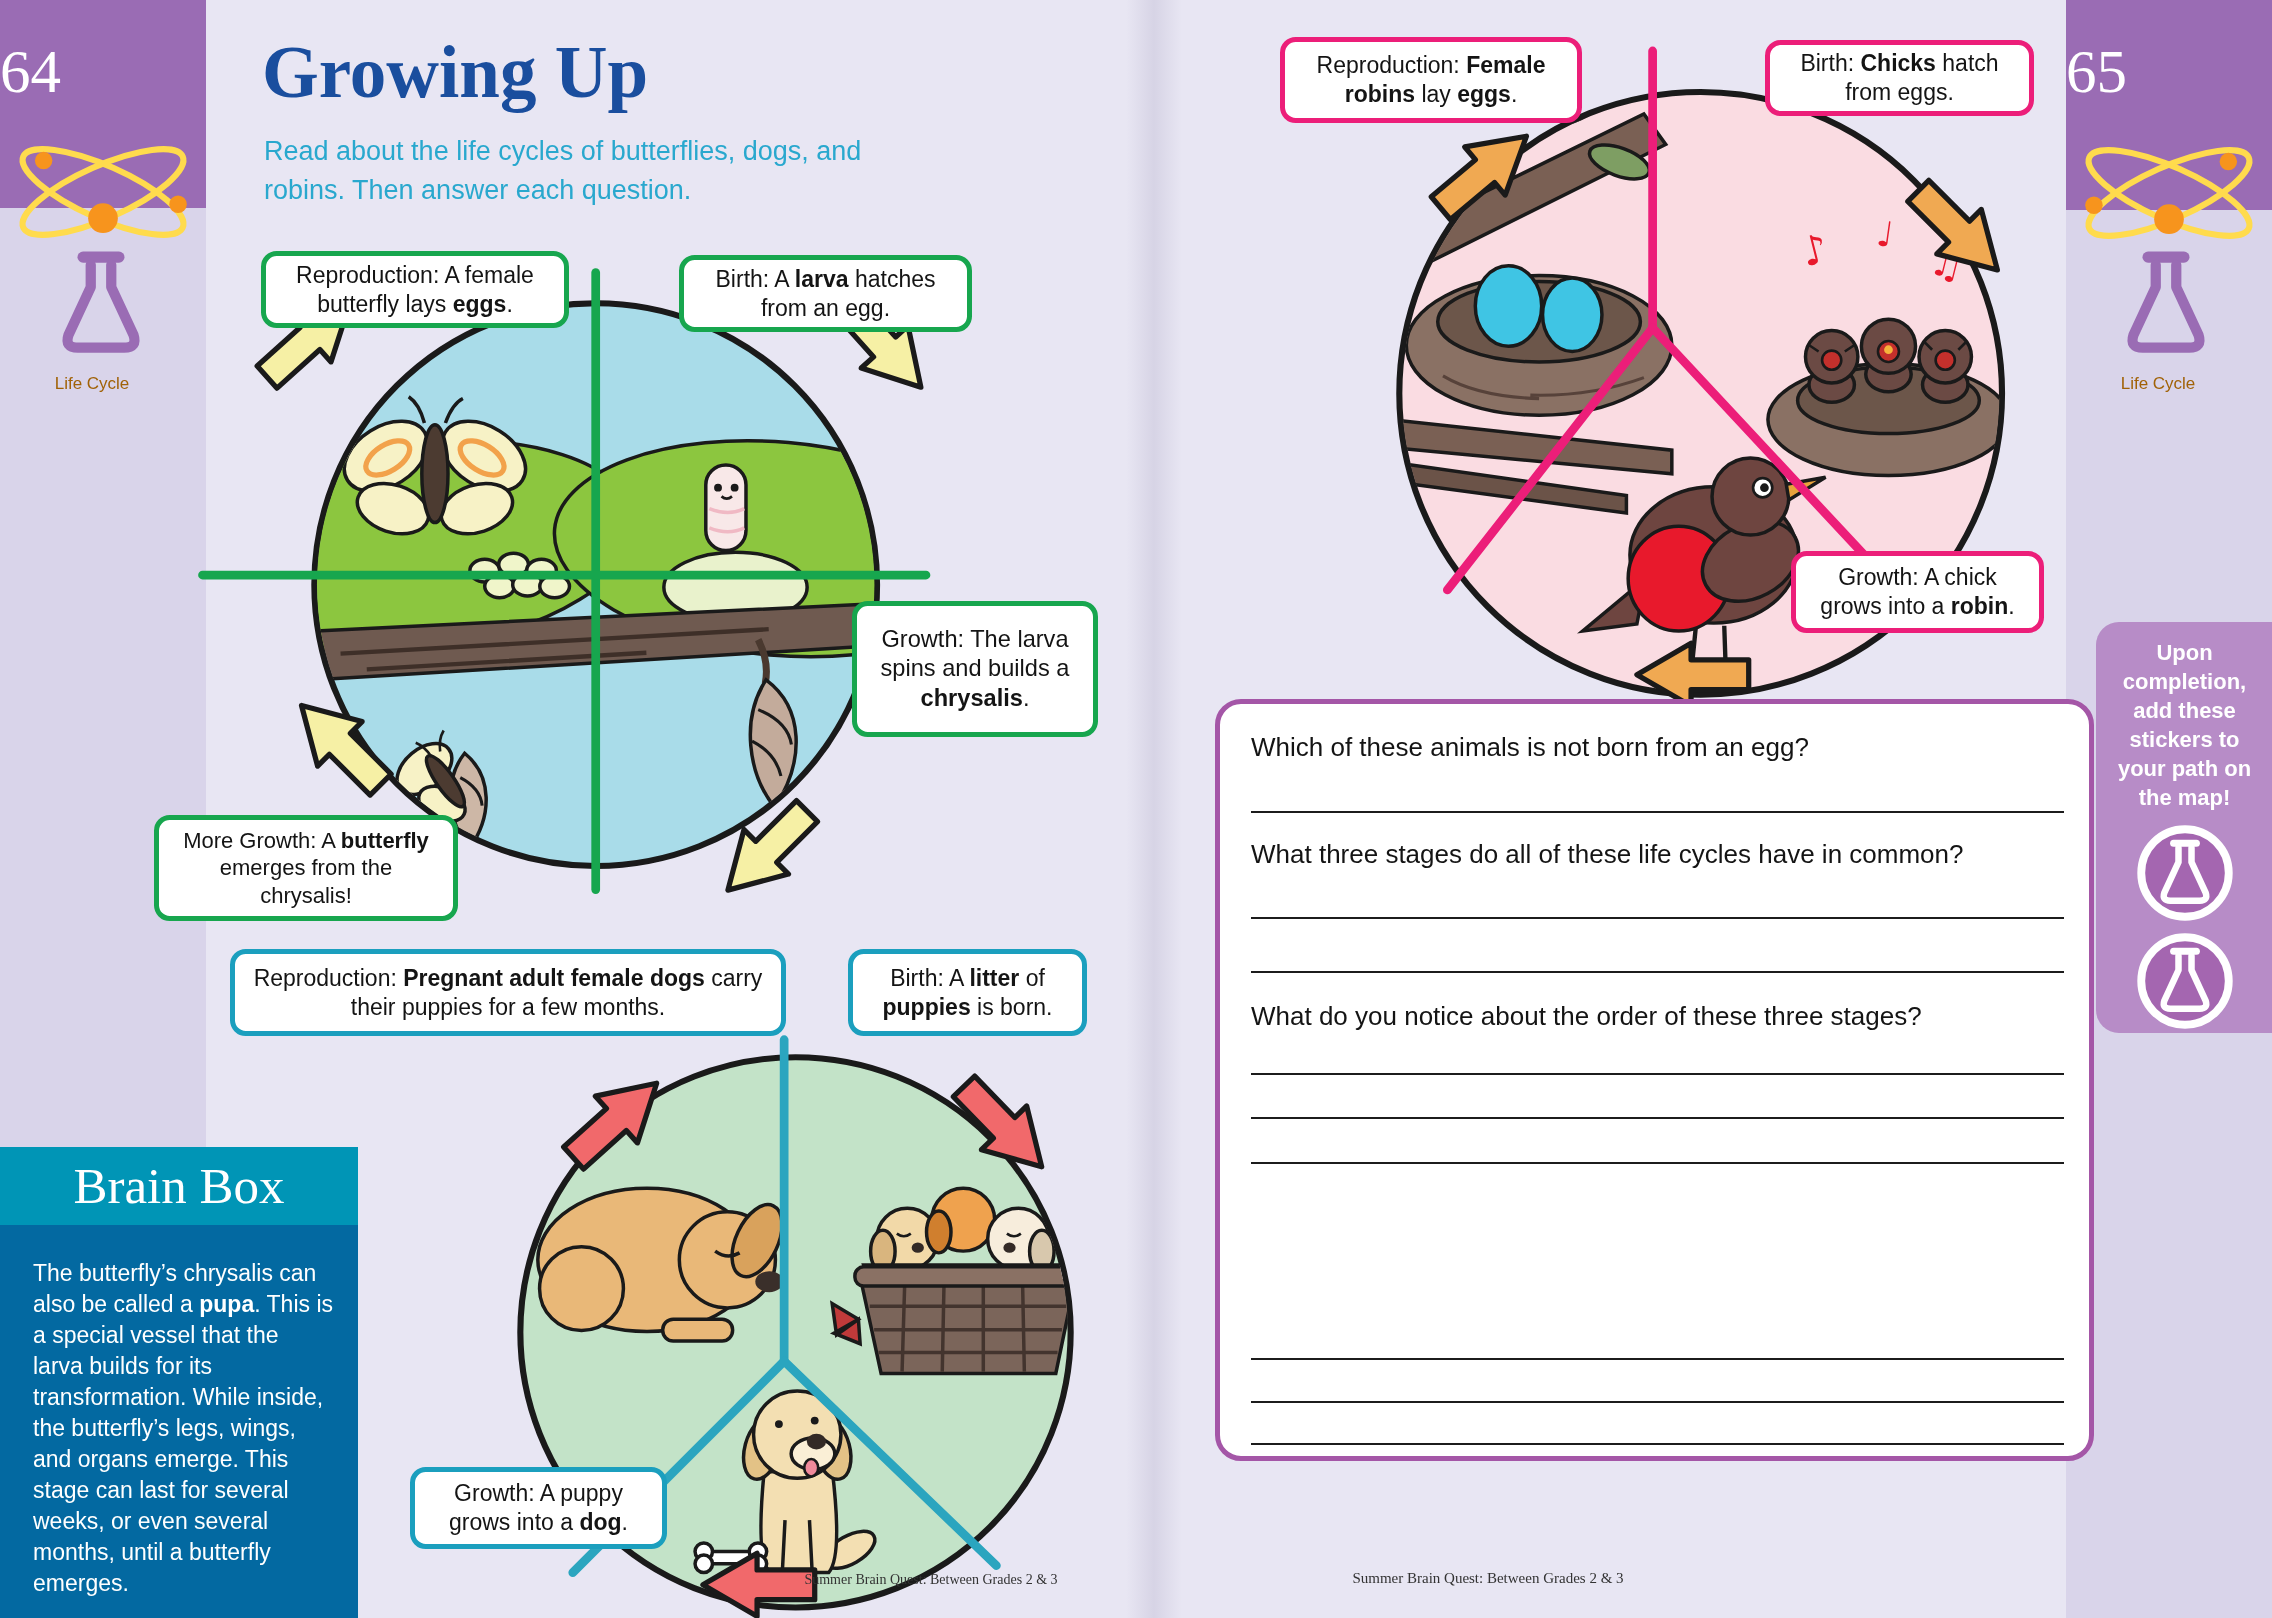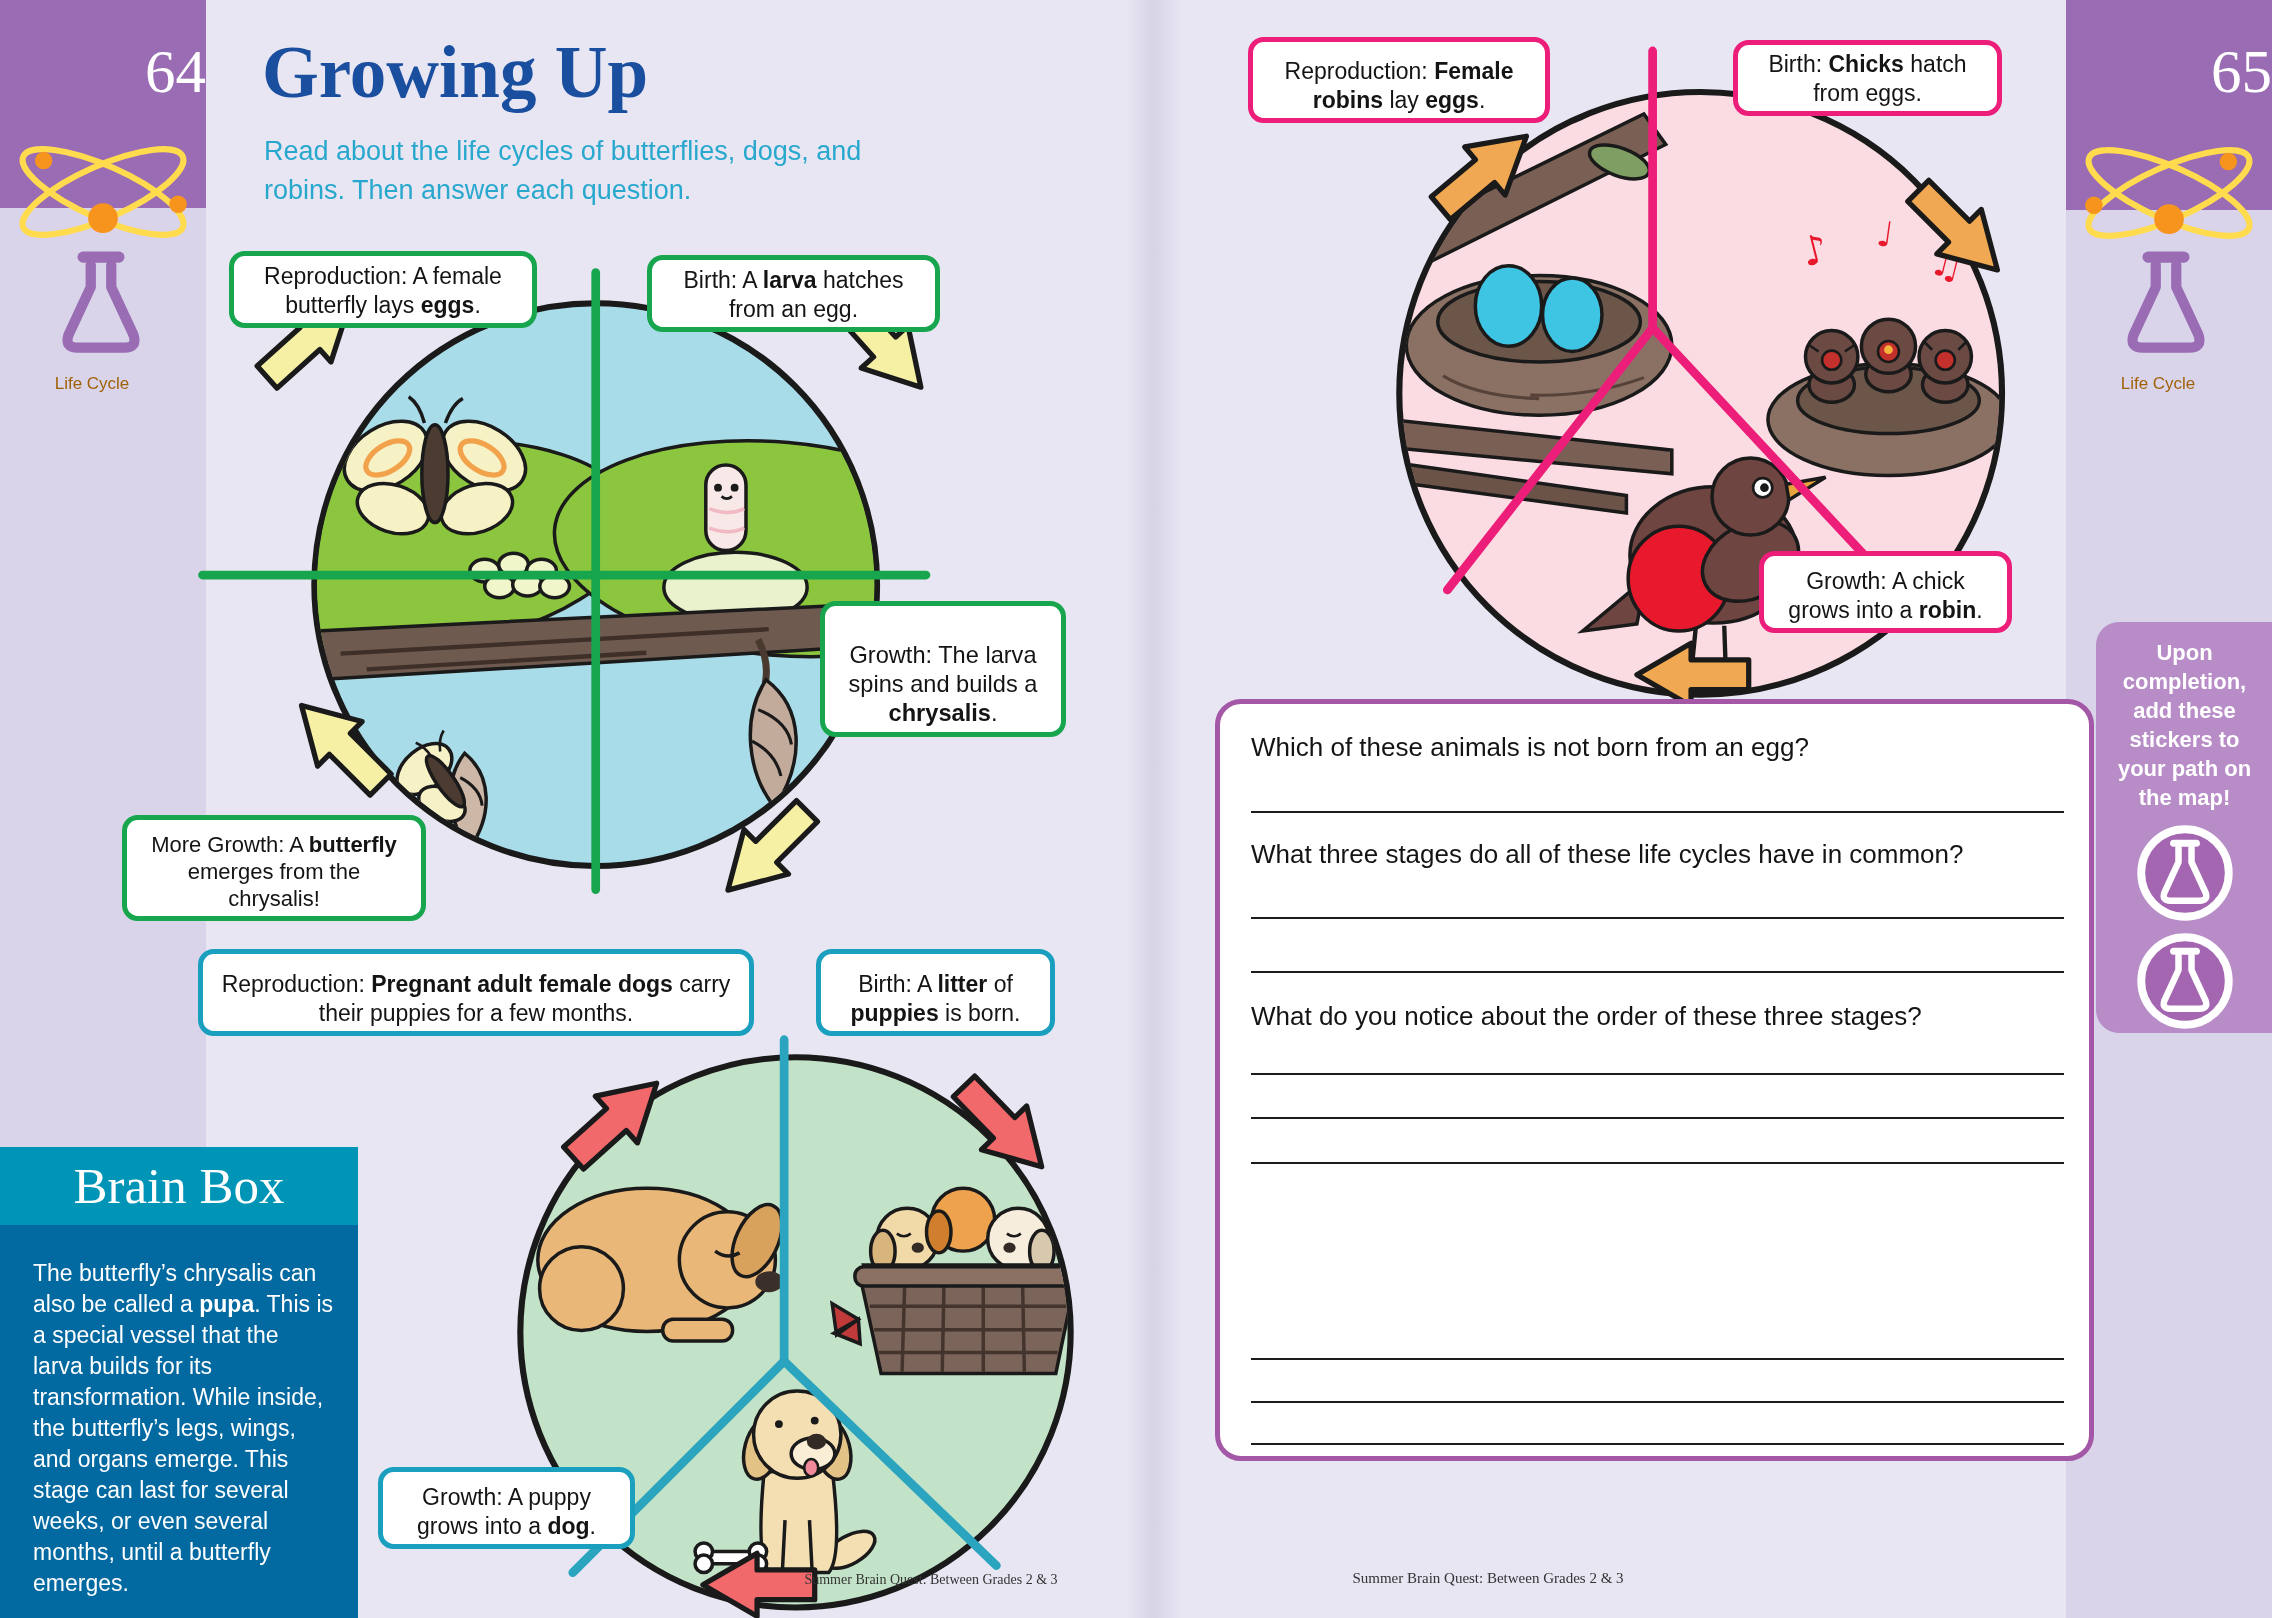--- a/index.html
+++ b/index.html
@@ -1,29 +1,29 @@
 <!DOCTYPE html>
 <html style="font-size:14px"><head>
 <meta charset="utf-8">
 <style>
   html,body{margin:0;padding:0;background:#cfcde0;}
   .canvas{position:relative;width:2273px;height:1619px;background:#E8E6F3;overflow:hidden;
           font-family:"Liberation Sans",sans-serif;color:#1a1a1a;}
   .abs{position:absolute;}
   .serif{font-family:"Liberation Serif",serif;}
-  .callout{position:absolute;background:#fff;border-radius:15.7px;display:flex;align-items:flex-end;
+  .callout{position:absolute;background:#fff;border-radius:15.7px;display:flex;align-items:center;
            justify-content:center;text-align:center;padding:3.5px 12.2px;box-sizing:border-box;
-           font-size:23px;line-height:1.24;color:#141414;}
+           font-size:23px;line-height:1.24;color:#141414;margin-left:32px;}
   .callout.green{border:5.2px solid #17A64E;}
   .callout.pink{border:5.2px solid #EC1E79;}
   .callout.teal{border:5.2px solid #1B9FBE;}
   .qtext{position:absolute;font-size:26px;color:#141414;}
   .qline{position:absolute;border-top:2.6px solid #1c1c1c;width:813px;left:31px;}
   .strip{background:#D9D4EA;}
-  .pageblock{background:#9A6CB4;color:#fff;text-align:right;}
+  .pageblock{background:#9A6CB4;color:#fff;text-align:left;}
   .lifecycle{color:#a16207;font-size:17px;text-align:center;width:184px;}
   b{font-weight:bold;}
 </style>
 </head>
 <body>
 
 <div class="canvas">
 
   <svg width="0" height="0" style="position:absolute" aria-hidden="true">
     <defs>

